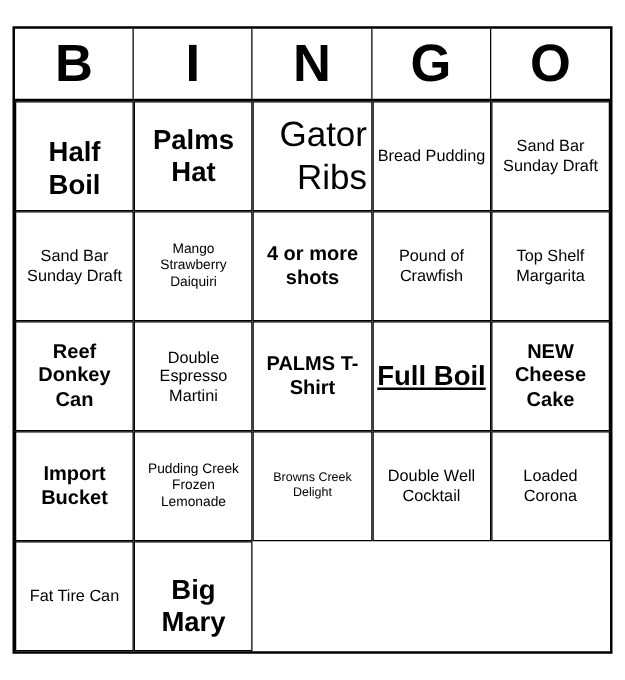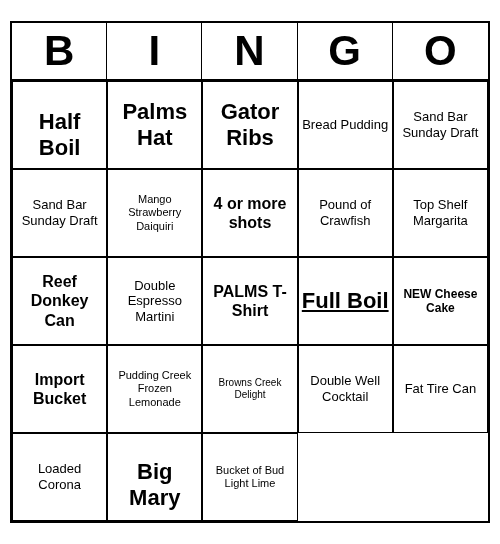--- a/index.html
+++ b/index.html
@@ -68,21 +68,21 @@
       <div class="bingo-header-cell">O</div>
     </div>
   <div class="bingo-grid">
   <div class="bingo-cell">
         <span style="font-size: 22px; font-weight: bold; margin-top: 20px;">Half Boil</span>
       </div>
       <div class="bingo-cell">
         <span style="font-size: 22px; font-weight: bold;">Palms Hat</span>
       </div>
       <div class="bingo-cell">
-        <span style="font-size: 22px; font-weight: bold;">Gator Ribs</span>
+        <span style="font-size: 28px; font-weight: normal; text-align: right;">Gator Ribs</span>
       </div>
       <div class="bingo-cell">
         <span style="font-size: 13px;">Bread Pudding</span>
       </div>
       <div class="bingo-cell">
         <span style="font-size: 13px;">Sand Bar Sunday Draft</span>
       </div>
       <div class="bingo-cell">
         <span style="font-size: 13px;">Sand Bar Sunday Draft</span>
       </div>
@@ -104,40 +104,37 @@
       <div class="bingo-cell">
         <span style="font-size: 13px;">Double Espresso Martini</span>
       </div>
       <div class="bingo-cell">
         <span style="font-size: 16px; font-weight: bold;">PALMS T-Shirt</span>
       </div>
       <div class="bingo-cell">
         <span style="font-size: 22px; font-weight: bold; text-decoration: underline;">Full Boil</span>
       </div>
       <div class="bingo-cell">
-        <span style="font-size: 12px; font-weight: bold;">NEW Cheese Cake</span>
+        <span style="font-size: 16px; font-weight: bold;">NEW Cheese Cake</span>
       </div>
       <div class="bingo-cell">
         <span style="font-size: 16px; font-weight: bold;">Import Bucket</span>
       </div>
       <div class="bingo-cell">
         <span style="font-size: 11px;">Pudding Creek Frozen Lemonade</span>
       </div>
       <div class="bingo-cell">
         <span style="font-size: 10px;">Browns Creek Delight</span>
       </div>
       <div class="bingo-cell">
         <span style="font-size: 13px;">Double Well Cocktail</span>
       </div>
       <div class="bingo-cell">
+        <span style="font-size: 13px;">Loaded Corona</span>
+      </div>
+      <div class="bingo-cell">
         <span style="font-size: 13px;">Fat Tire Can</span>
       </div>
       <div class="bingo-cell">
-        <span style="font-size: 13px;">Loaded Corona</span>
-      </div>
-      <div class="bingo-cell">
         <span style="font-size: 22px; font-weight: bold; margin-top: 16px;">Big Mary</span>
-      </div>
-      <div class="bingo-cell">
-        <span style="font-size: 11px;">Bucket of Bud Light Lime</span>
       </div>
     </div>
 </div>
 
 </body></html>

